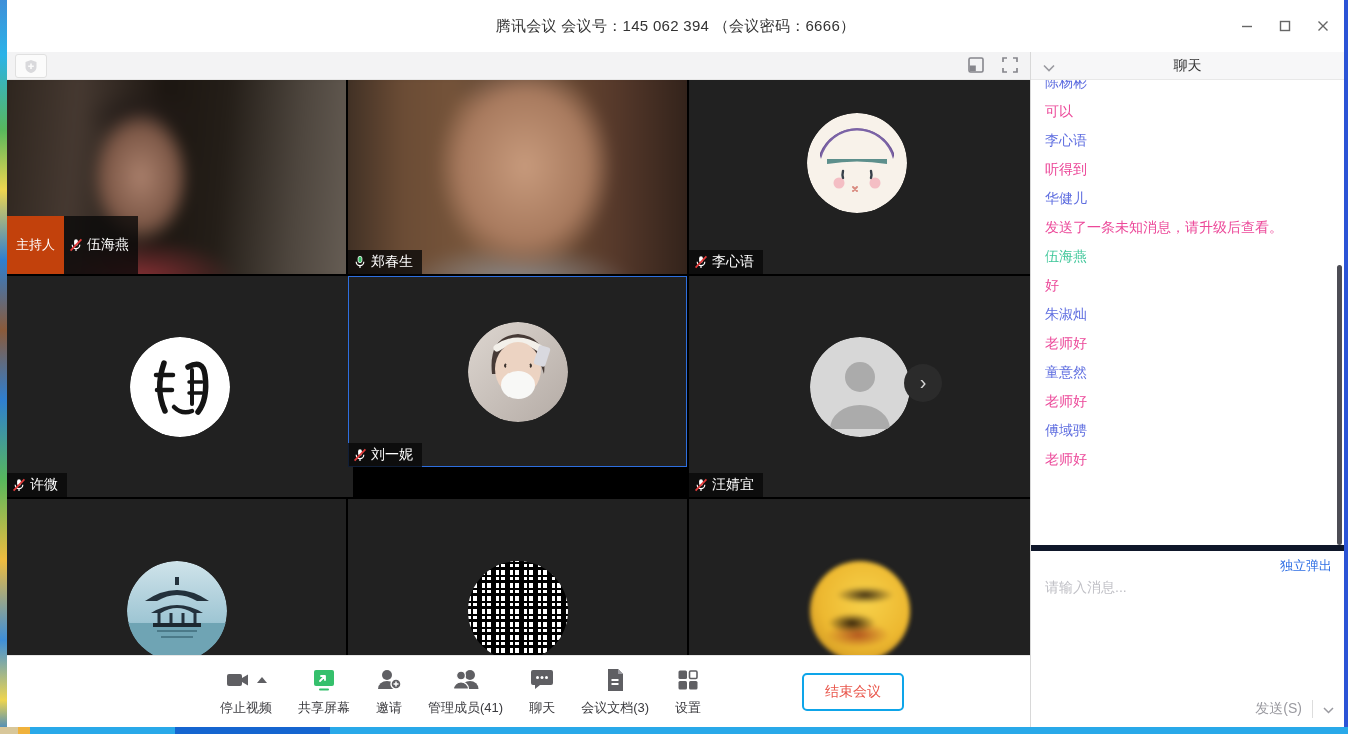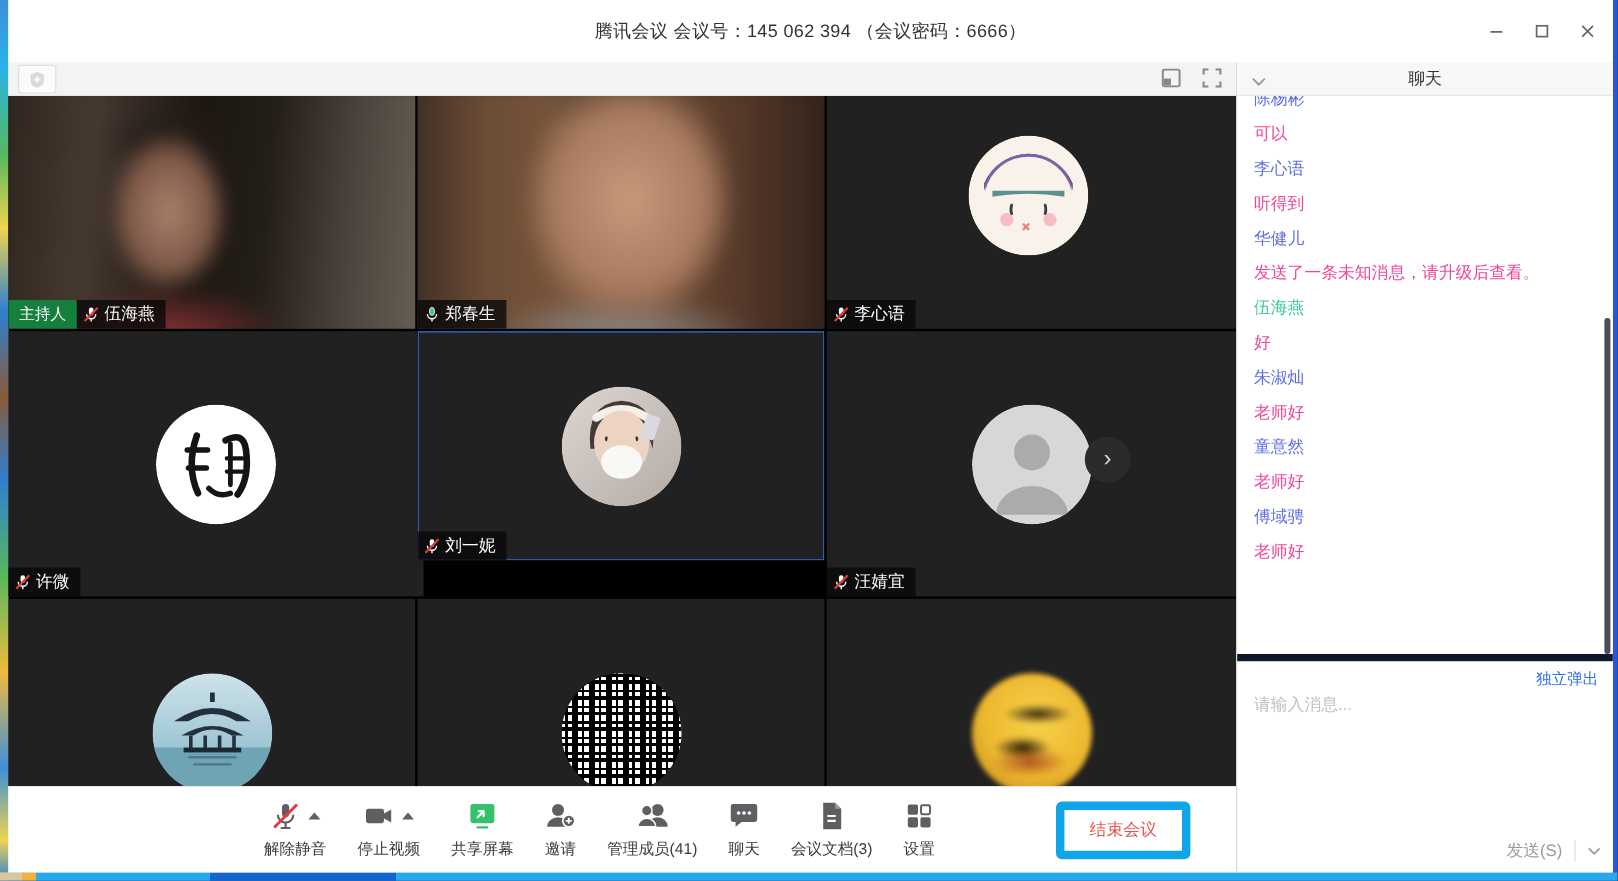--- a/index.html
+++ b/index.html
@@ -49,21 +49,21 @@
       radial-gradient(80px 40px at 40% 22%, #241c19 0%, rgba(0,0,0,0) 70%),
       radial-gradient(130px 55px at 40% 98%, #8c3136 0%, rgba(0,0,0,0) 75%),
       linear-gradient(95deg,#2b231c 0%,#463931 22%,#1c1611 45%,#241e18 62%,#4e463e 82%,#6a6158 100%); }
   .feed-2 { background:
       radial-gradient(115px 135px at 52% 45%, #c79a7c 0%, #a87a5e 55%, rgba(0,0,0,0) 78%),
       radial-gradient(95px 42px at 50% 8%, #4a3a30 0%, rgba(0,0,0,0) 70%),
       radial-gradient(160px 62px at 50% 102%, #8d9298 0%, rgba(0,0,0,0) 75%),
       linear-gradient(90deg,#3a2c22 0%,#6b4c35 18%,#7a573c 40%,#6b4a32 60%,#55382a 78%,#2e2019 100%); }
 
   .nameplate { position:absolute; left:0; bottom:0; display:flex; align-items:stretch; z-index:3; font-size:14px; color:#fff; }
-  .host-badge { background:#15803d; color:#fff; padding:3px 9px; display:flex; align-items:center; font-size:13px; }
+  .host-badge { background:#c2410c; color:#fff; padding:20px 9px; display:flex; align-items:center; font-size:13px; }
   .nlabel { background:rgba(8,8,8,.78); padding:3px 9px 3px 5px; display:flex; align-items:center; gap:4px; }
 
   .avatar { position:absolute; width:100px; height:100px; border-radius:50%; overflow:hidden; }
   .av-center { left:calc(50% - 50px); top:calc(50% - 50px); }
   .t3 .avatar { left:118px; top:33px; }
   .t7 .avatar, .t8 .avatar, .t9 .avatar { left:calc(50% - 50px); top:62px; }
 
   .qr-avatar { background:#fff;
     background-image:
       repeating-linear-gradient(0deg,#000 0 3px,transparent 3px 6px,#000 6px 8px,transparent 8px 13px),
@@ -79,21 +79,21 @@
   .next-btn { position:absolute; left:215px; top:88px; width:38px; height:38px; border-radius:50%;
     background:#2b2b2b; display:flex; align-items:center; justify-content:center; z-index:4; }
   .next-btn span { color:#d8d8d8; font-size:20px; line-height:1; margin-top:-2px; }
 
   
   .toolbar { height:72px; background:#fff; border-top:1px solid #e8e8e8; display:flex; align-items:center; padding-left:200px; position:relative; }
   .tb-item { display:flex; flex-direction:column; align-items:center; gap:5px; padding:0 13px; cursor:default; }
   .tb-icon-row { display:flex; align-items:center; gap:6px; height:28px; }
   .tb-label { font-size:13px; color:#3a3a3e; white-space:nowrap; }
   .caret-up { width:0; height:0; border-left:5px solid transparent; border-right:5px solid transparent; border-bottom:6px solid #5f5f63; }
-  .end-btn { margin-left:88px; border:7px solid #0ea5e9; color:#e9564b; background:#fff; border-radius:5px;
+  .end-btn { margin-left:88px; border:2px solid #0ea5e9; color:#e9564b; background:#fff; border-radius:5px;
     padding:8px 21px; font-size:14px; font-family:inherit; }
 
   
   .chat-col { width:314px; border-left:1px solid #d8d8d8; display:flex; flex-direction:column; background:#fff; }
   .chat-header { height:28px; background:#f7f7f8; border-bottom:1px solid #e8e8e8; position:relative; display:flex; align-items:center; justify-content:center; font-size:14px; color:#333; }
   .chat-collapse { position:absolute; left:12px; top:7px; }
   .chat-messages { position:relative; height:465px; overflow:hidden; padding:0 0 0 14px; }
   .msg-name { font-size:14px; color:#5f6ee0; line-height:19px; margin-top:10px; }
   .msg-name.green { color:#3fc79a; }
   .msg-text { font-size:14px; color:#ec4899; line-height:19px; margin-top:10px; }
@@ -329,31 +329,20 @@
           <div class="avatar qr-avatar"></div>
         </div>
 
         <div class="tile t9">
           <div class="avatar emoji-avatar"></div>
         </div>
       </div>
 
       <div class="toolbar">
 
-        <div class="tb-item">
-          <div class="tb-icon-row">
-            <svg class="icon" width="26" height="26" viewBox="0 0 26 26">
-              <rect x="10" y="3" width="6" height="11" rx="3" fill="#5f5f63"></rect>
-              <path d="M6.5 12 a6.5 6.5 0 0 0 13 0 M13 18.5 V23 M9 23 h8" fill="none" stroke="#5f5f63" stroke-width="1.8"></path>
-              <line x1="3.5" y1="22.5" x2="22.5" y2="3.5" stroke="#e23b3b" stroke-width="2.4"></line>
-            </svg>
-            <span class="caret-up"></span>
-          </div>
-          <span class="tb-label">解除静音</span>
-        </div>
 
         <div class="tb-item">
           <div class="tb-icon-row">
             <svg class="icon" width="26" height="26" viewBox="0 0 26 26">
               <rect x="2" y="7" width="15" height="12" rx="2" fill="#5f5f63"></rect>
               <path d="M17 11 L23 7.5 V18.5 L17 15 Z" fill="#5f5f63"></path>
             </svg>
             <span class="caret-up"></span>
           </div>
           <span class="tb-label">停止视频</span>

